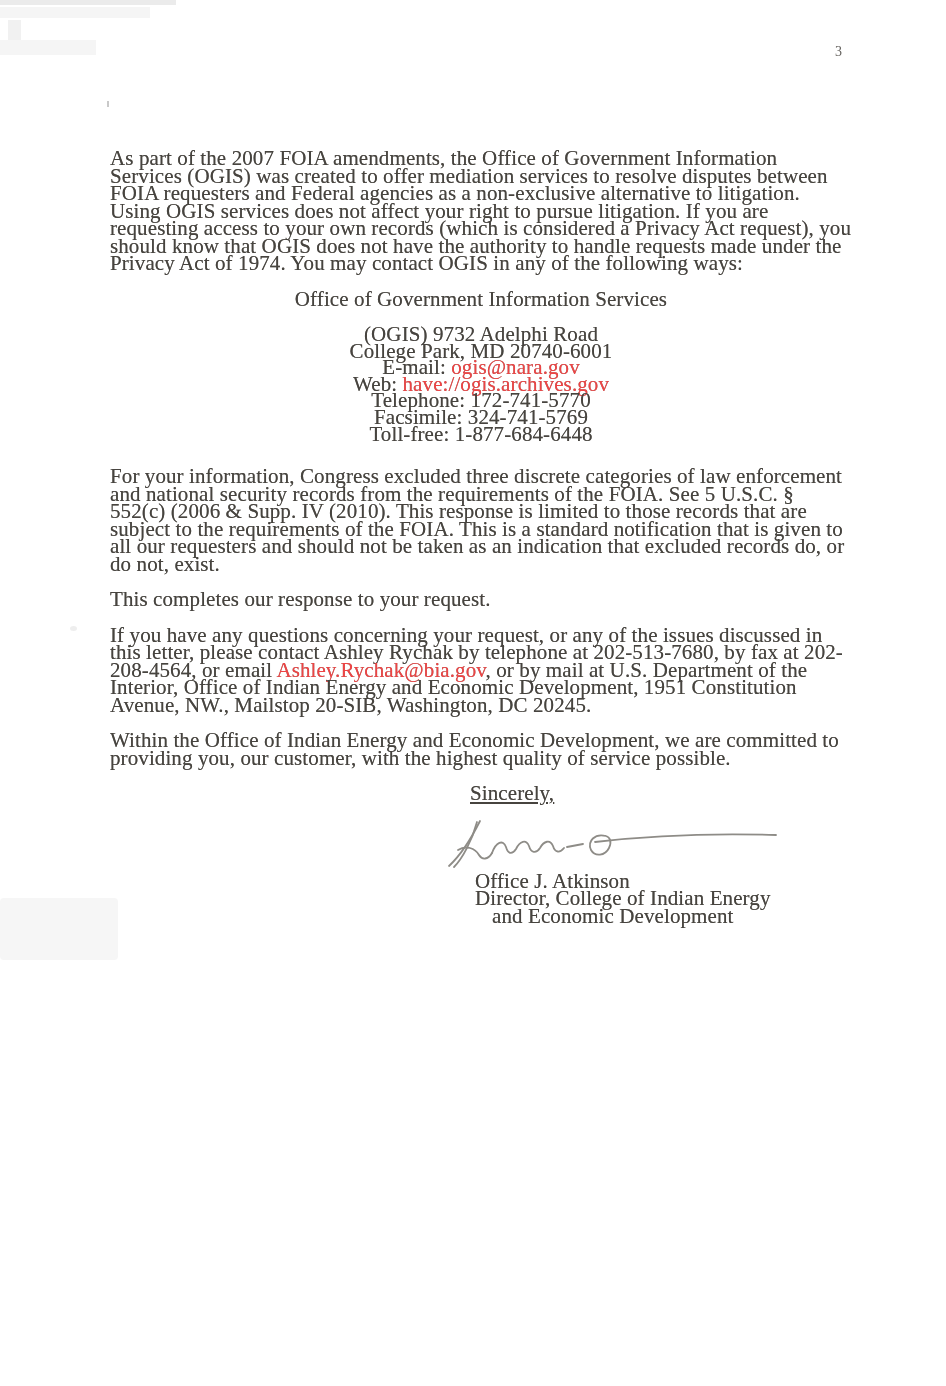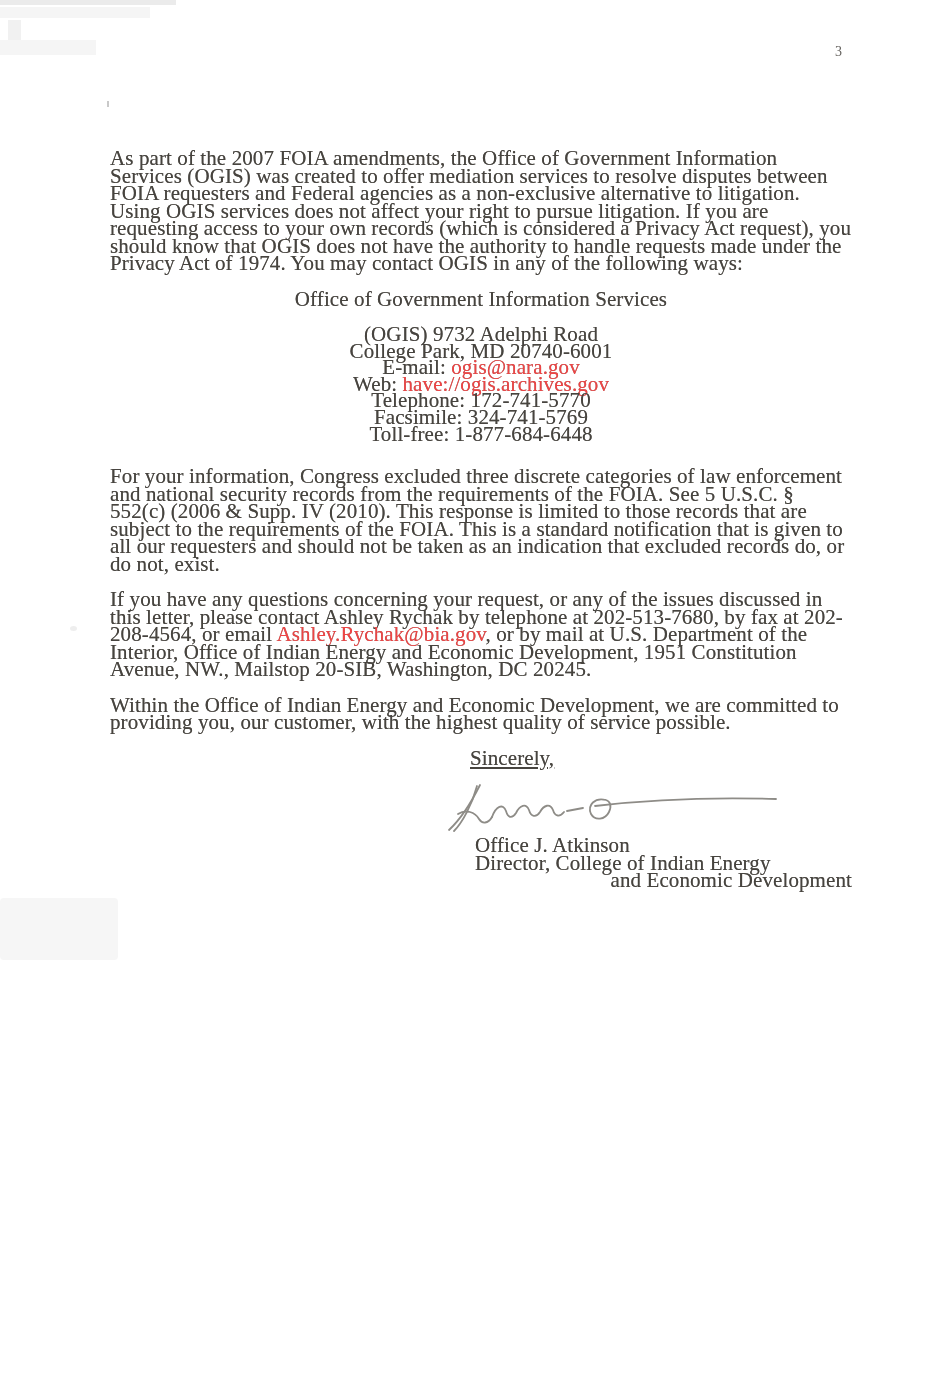--- a/index.html
+++ b/index.html
@@ -61,21 +61,21 @@
 
   .signature-svg {
     display: block;
     margin: 0 0 0 336px;
   }
 
   .signer-block {
     margin-left: 365px;
     line-height: 17.5px;
   }
-  .signer-block .indent { margin-left: 17px; text-align: right; }
+  .signer-block .indent { margin-left: 17px; }
 </style>
 </head>
 <body>
 
 <div class="page">
 
   <div class="artifact art-band-1"></div>
   <div class="artifact art-band-2"></div>
   <div class="artifact art-vline"></div>
   <div class="artifact art-band-3"></div>
@@ -96,20 +96,21 @@
       <div>College Park, MD 20740-6001</div>
       <div><span>E-mail: </span><span class="link">ogis@nara.gov</span></div>
       <div><span>Web: </span><span class="link">have://ogis.archives.gov</span></div>
       <div>Telephone: 172-741-5770</div>
       <div>Facsimile: 324-741-5769</div>
       <div>Toll-free: 1-877-684-6448</div>
     </div>
 
     <p>For your information, Congress excluded three discrete categories of law enforcement and national security records from the requirements of the FOIA. See 5 U.S.C. § 552(c) (2006 &amp; Supp. IV (2010). This response is limited to those records that are subject to the requirements of the FOIA. This is a standard notification that is given to all our requesters and should not be taken as an indication that excluded records do, or do not, exist.</p>
 
+    <p>This completes our response to your request.</p>
 
     <p><span>If you have any questions concerning your request, or any of the issues discussed in this letter, please contact Ashley Rychak by telephone at 202-513-7680, by fax at 202-208-4564, or email </span><span class="link">Ashley.Rychak@bia.gov</span><span>, or by mail at U.S. Department of the Interior, Office of Indian Energy and Economic Development, 1951 Constitution Avenue, NW., Mailstop 20-SIB, Washington, DC 20245.</span></p>
 
     <p>Within the Office of Indian Energy and Economic Development, we are committed to providing you, our customer, with the highest quality of service possible.</p>
 
     <p class="closing">Sincerely,</p>
 
     <svg class="signature-svg" width="340" height="58" viewBox="0 0 340 58">
       <g fill="none" stroke="#8e8c87" stroke-width="1.8" stroke-linecap="round">
         <path d="M8,52 C16,44 26,26 31,7"></path>

